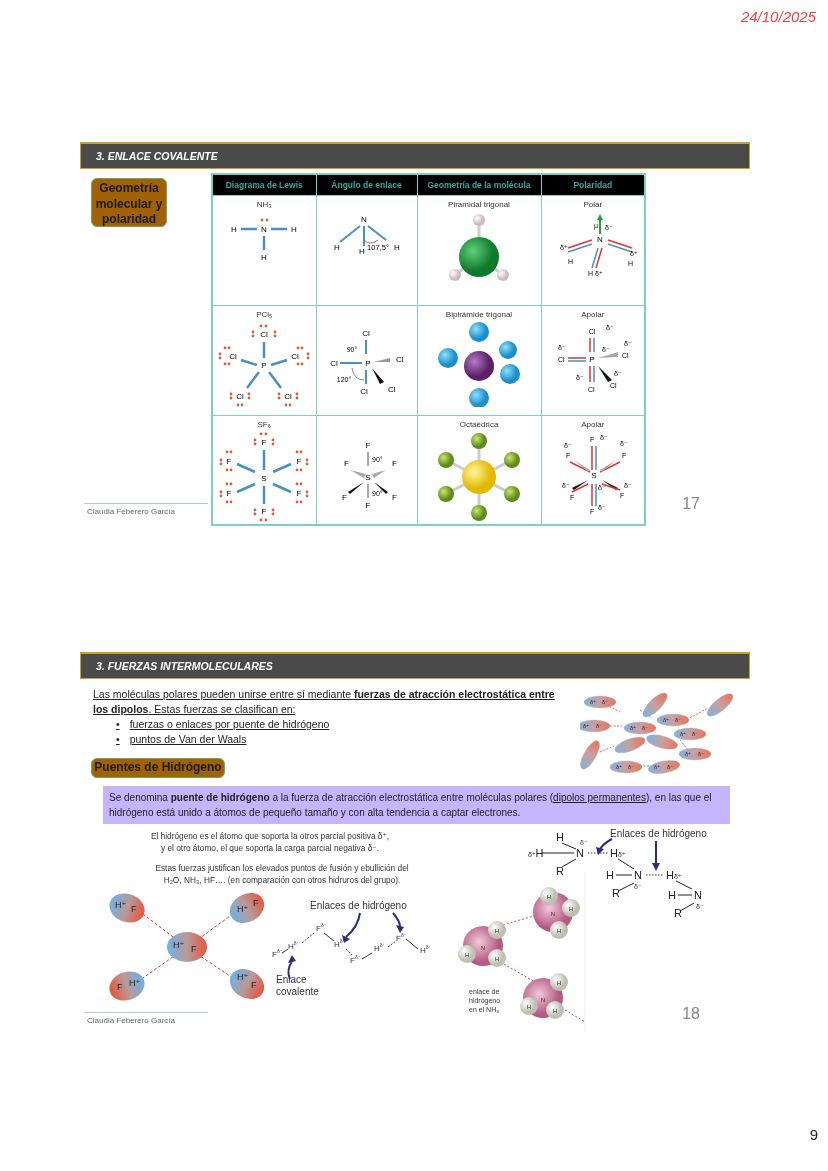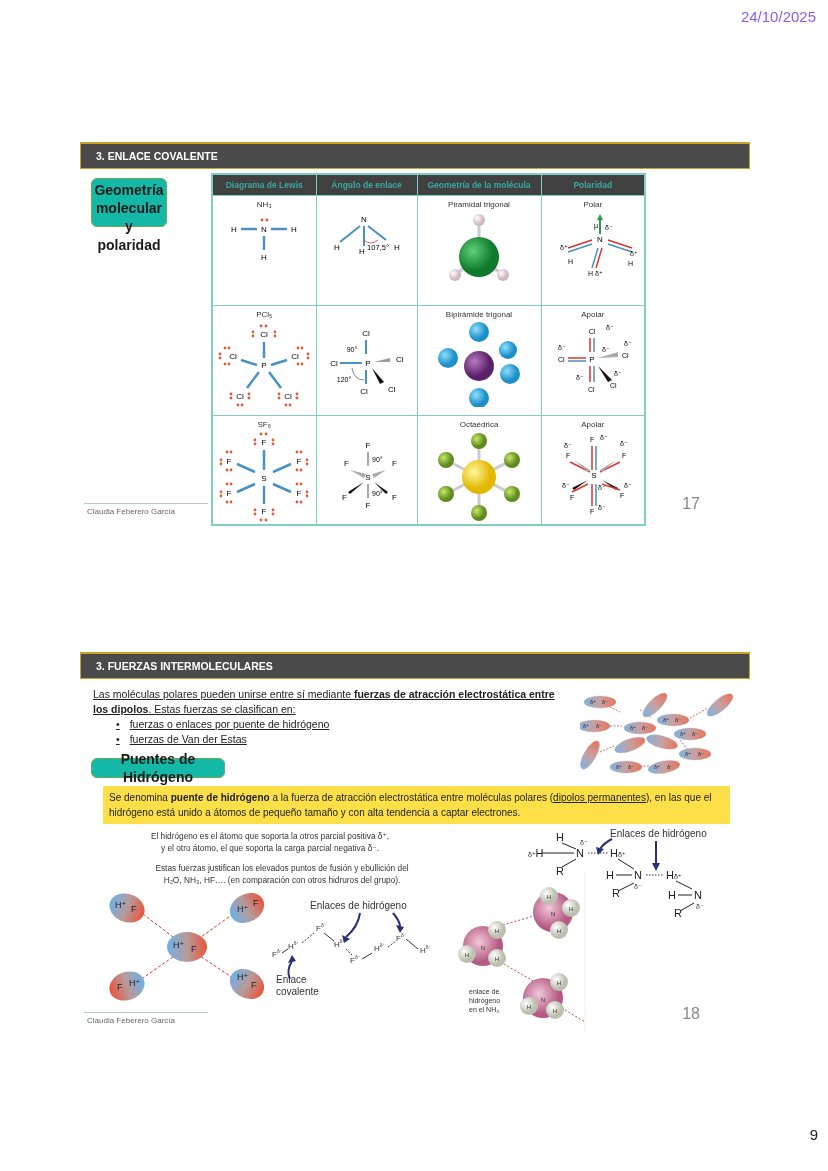--- a/index.html
+++ b/index.html
@@ -1,61 +1,61 @@
 <!DOCTYPE html>
 <html><head>
 <meta charset="utf-8">
 <style>
   * { box-sizing: border-box; margin: 0; padding: 0; }
   html, body { width: 828px; height: 1171px; background: #ffffff; overflow: hidden; }
   body { position: relative; font-family: "Liberation Sans", "DejaVu Sans", sans-serif; color: #222; }
 
-  .page-date { position: absolute; top: 8px; right: 12px; font-size: 15px; color: #8b5cf6; }
+  .page-date { position: absolute; top: 8px; right: 12px; font-size: 15px; color: #ef4444; font-style: italic; }
   .page-number { position: absolute; bottom: 28px; right: 10px; font-size: 15px; color: #222; }
 
   .slide { position: absolute; left: 80px; width: 670px; }
   .slide-1 { top: 142px; height: 380px; }
   .slide-2 { top: 652px; height: 380px; }
 
   .slide-header {
     height: 27px; background: #4a4a4a; border: 1px solid #c9a227; border-top-width: 2px;
-    color: #fff; font-weight: bold; font-size: 10.5px; padding-left: 15px; display: flex; align-items: center;
+    color: #fff; font-weight: bold; font-size: 10.5px; padding-left: 15px; display: flex; align-items: center; font-style: italic;
   }
 
   .green-tag {
-    position: absolute; background: #14b8a6; border: 1px solid #6ea955; border-radius: 6px;
-    font-weight: bold; font-size: 14px; color: #1a1a1a; text-align: center; line-height: 1.3;
+    position: absolute; background: #a16207; border: 1px solid #6ea955; border-radius: 6px;
+    font-weight: bold; font-size: 12px; color: #1a1a1a; text-align: center; line-height: 1.3;
   }
   .slide-1 .green-tag { left: 11px; top: 36px; width: 76px; height: 49px; padding-top: 2px; }
   .slide-2 .green-tag { left: 11px; top: 106px; width: 134px; height: 20px; display: flex; align-items: center; justify-content: center; }
 
   .footer-line { position: absolute; left: 4px; width: 124px; height: 1px; background: #b8c6d4; }
   .footer-author { position: absolute; left: 7px; font-size: 8px; color: #666; }
   .slide-num { position: absolute; right: 50px; font-size: 16px; color: #888; }
   .slide-1 .footer-line { top: 361px; } .slide-1 .footer-author { top: 365px; } .slide-1 .slide-num { top: 353px; }
   .slide-2 .footer-line { top: 360px; } .slide-2 .footer-author { top: 364px; } .slide-2 .slide-num { top: 353px; }
 
   
   .geo-table { position: absolute; left: 131px; top: 31px; border-collapse: collapse; border: 2px solid #7fcfc8; }
   .geo-table th, .geo-table td { border: 1.5px solid #7fcfc8; }
-  .geo-table th { background: #404040; color: #3aa7a0; font-size: 8.5px; font-weight: bold; height: 21px; }
+  .geo-table th { background: #000000; color: #3aa7a0; font-size: 8.5px; font-weight: bold; height: 21px; }
   .geo-table td { height: 110px; vertical-align: top; text-align: center; position: relative; font-size: 8px; color: #333; }
   .col-lewis { width: 104px; } .col-angle { width: 101px; } .col-geo { width: 124px; } .col-pol { width: 104px; }
   .cell-label { display: block; padding-top: 4px; font-size: 8px; }
   .cell-svg { position: absolute; left: 0; right: 0; top: 16px; margin: auto; }
 
   
   .intro-text { position: absolute; left: 13px; top: 35px; width: 470px; font-size: 10.5px; line-height: 15px; color: #222; text-decoration: underline; }
   .intro-text ul { list-style: none; margin-left: 23px; }
   .intro-text li::before { content: "•"; margin-right: 10px; }
   .dipoles-fig { position: absolute; left: 500px; top: 38px; width: 165px; height: 85px; }
 
   .definition-box {
     position: absolute; left: 23px; top: 134px; width: 627px; height: 38px;
-    background: #fde047; padding: 4px 6px; font-size: 10px; line-height: 15px; color: #222;
+    background: #c4b5fd; padding: 4px 6px; font-size: 10px; line-height: 15px; color: #222;
   }
   .definition-box u { text-decoration: underline; }
 
   .note-1 { position: absolute; left: 0; top: 178px; width: 380px; text-align: center; font-size: 8.3px; line-height: 12px; color: #333; }
   .note-2 { position: absolute; left: 12px; top: 210px; width: 380px; text-align: center; font-size: 8.3px; line-height: 12px; color: #333; }
 
   .fig-hf { position: absolute; left: 25px; top: 240px; width: 160px; height: 110px; }
   .fig-chain { position: absolute; left: 188px; top: 245px; width: 175px; height: 105px; }
   .fig-amine { position: absolute; left: 440px; top: 175px; width: 220px; height: 100px; }
   .fig-nh3 { position: absolute; left: 375px; top: 220px; width: 135px; height: 160px; }
@@ -417,21 +417,21 @@
   <div class="slide-num">17</div>
 </section>
 
 <section class="slide slide-2">
   <div class="slide-header">3. FUERZAS INTERMOLECULARES</div>
 
   <div class="intro-text">
     <span>Las moléculas polares pueden unirse entre sí mediante </span><b>fuerzas de atracción electrostática entre los dipolos</b><span>. Estas fuerzas se clasifican en:</span>
     <ul>
       <li>fuerzas o enlaces por puente de hidrógeno</li>
-      <li>fuerzas de Van der Estas</li>
+      <li>puntos de Van der Waals</li>
     </ul>
   </div>
 
   <svg class="dipoles-fig" viewBox="0 0 165 85">
     <defs>
       <linearGradient id="dip" x1="0" x2="1">
           <stop offset="0" stop-color="#7fb3e0"></stop>
           <stop offset="0.5" stop-color="#c9a0a0"></stop>
           <stop offset="1" stop-color="#e8735a"></stop>
         </linearGradient>

